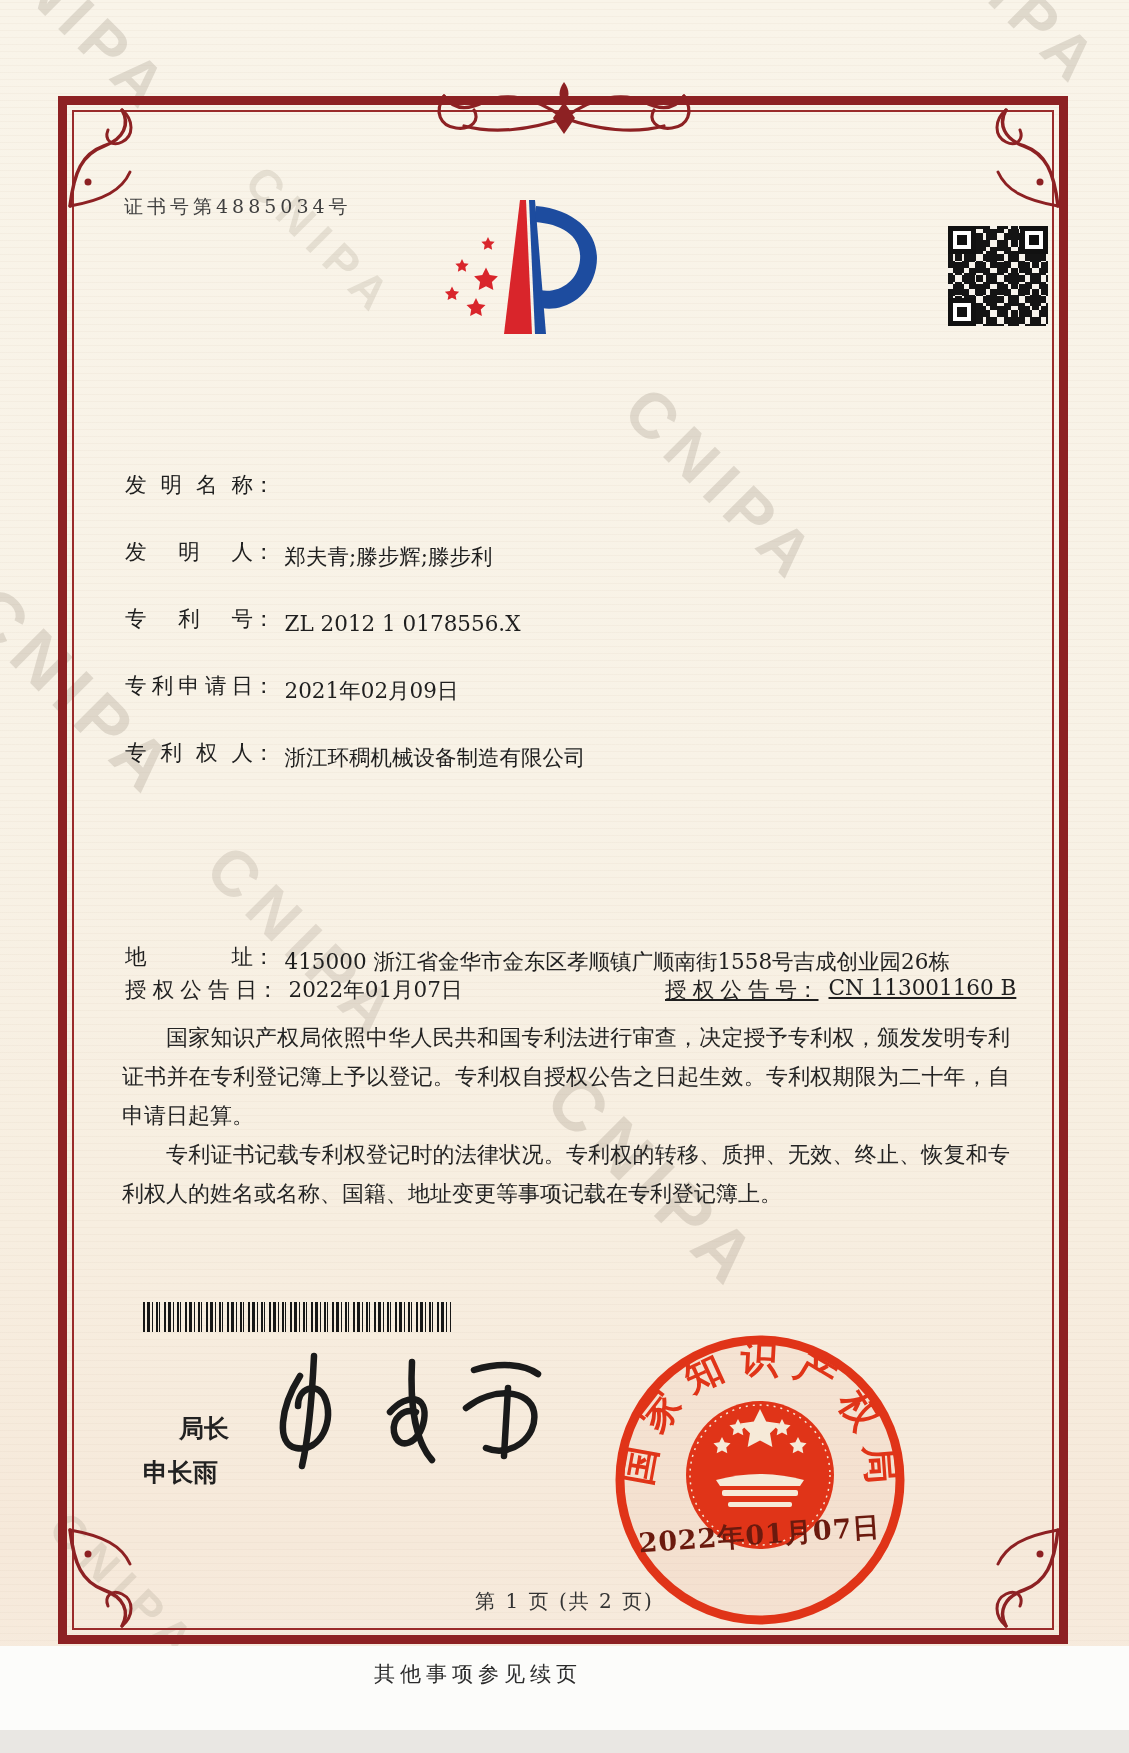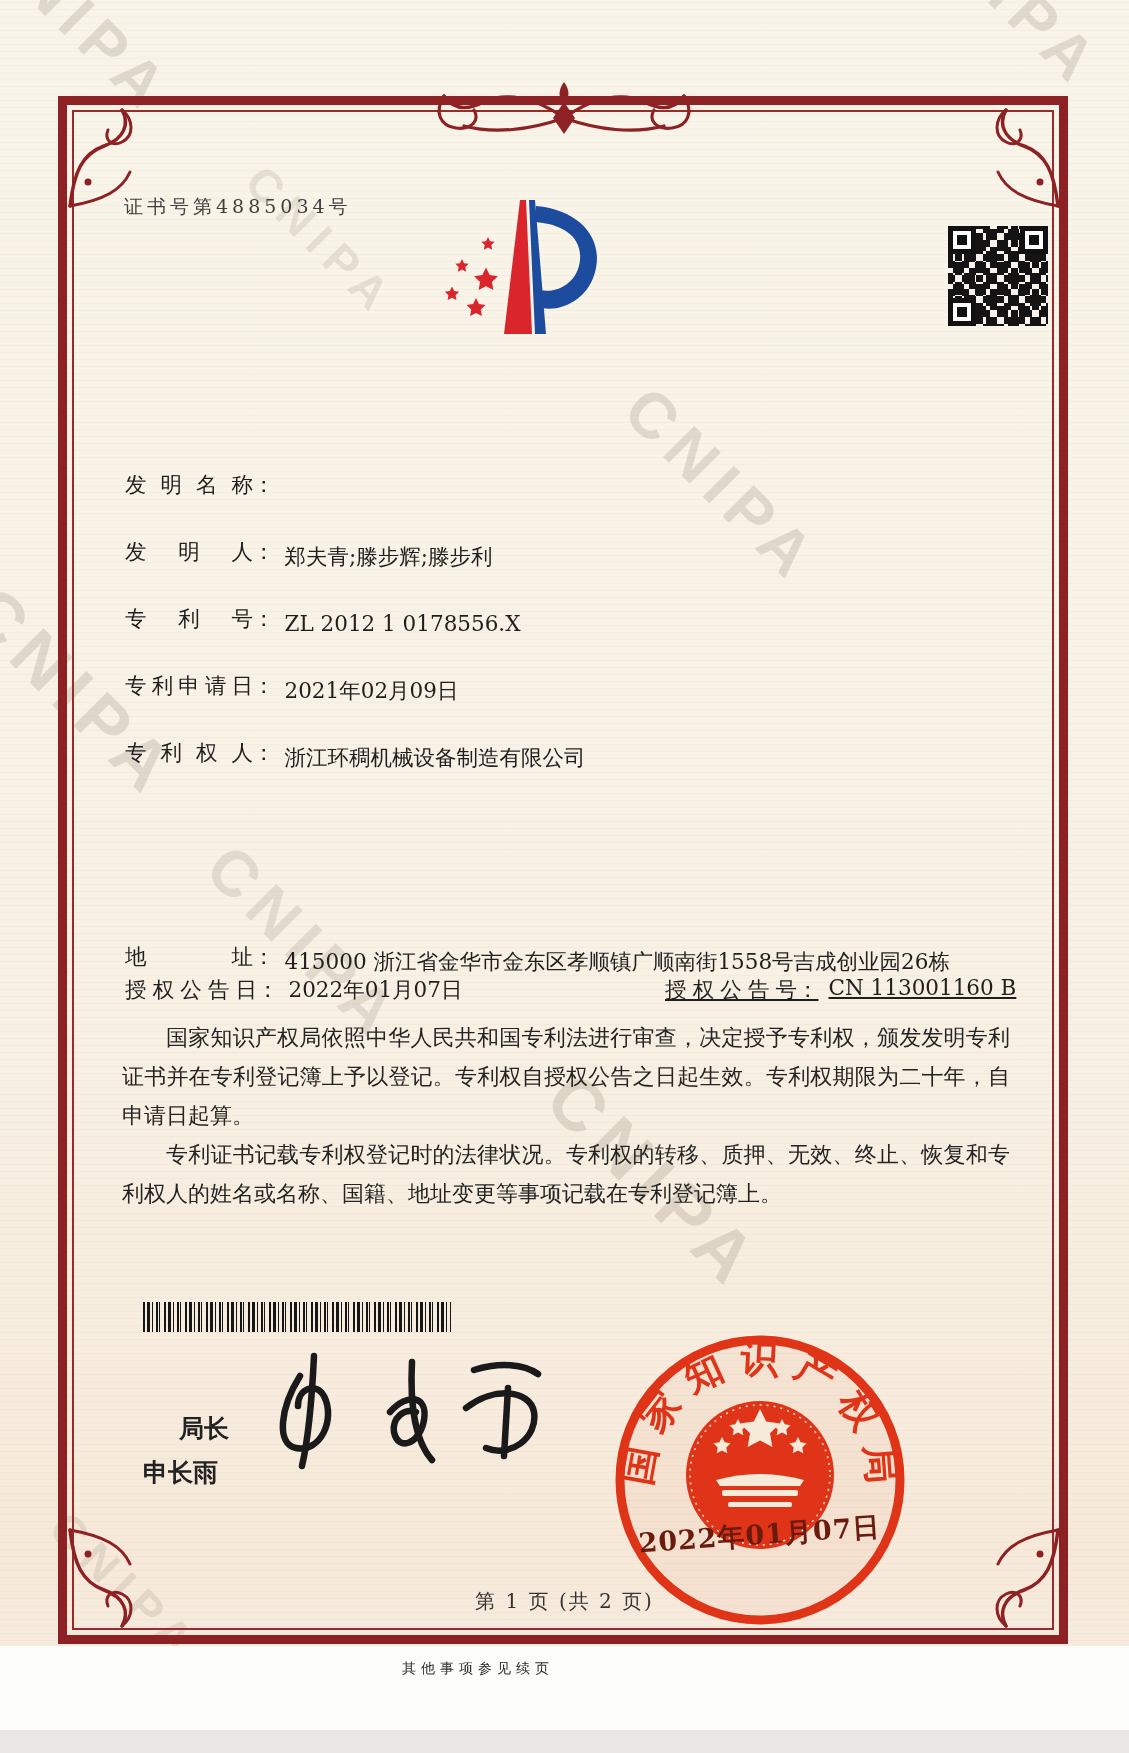--- a/index.html
+++ b/index.html
@@ -60,21 +60,21 @@
       #161616 16px 17px, rgba(0,0,0,0) 17px 21px);}
   .director-label{position:absolute;left:143px;top:1412px;font-size:25px;font-weight:700;color:#222;margin-left:36px;}
   .director-name{position:absolute;left:143px;top:1456px;font-size:25px;font-weight:700;color:#222;}
   .signature{position:absolute;left:262px;top:1348px;}
   .seal{position:absolute;left:610px;top:1330px;width:300px;height:300px;z-index:5;}
   .page-info{position:absolute;left:0;top:1588px;width:1129px;text-align:center;
     font-size:20px;letter-spacing:2px;color:#333;}
   
   .bottom-strip{position:absolute;left:0;top:1646px;width:1129px;height:84px;background:#fcfcfa;}
   .continuation{position:absolute;left:0;top:14px;width:956px;text-align:center;
-    font-size:14px;letter-spacing:5px;color:#2b2b2b;}
+    font-size:21px;letter-spacing:5px;color:#2b2b2b;}
   .bottom-edge{position:absolute;left:0;top:1730px;width:1129px;height:23px;background:#e9e7e3;}
 </style>
 </head>
 <body>
 
 <div class="page">
 
   <svg width="0" height="0" style="position:absolute" aria-hidden="true">
     <defs>
       <path id="star" d="M0,-10 L2.94,-4.05 L9.51,-3.09 L4.76,1.55 L5.88,8.09 L0,5 L-5.88,8.09 L-4.76,1.55 L-9.51,-3.09 L-2.94,-4.05 Z"></path>

